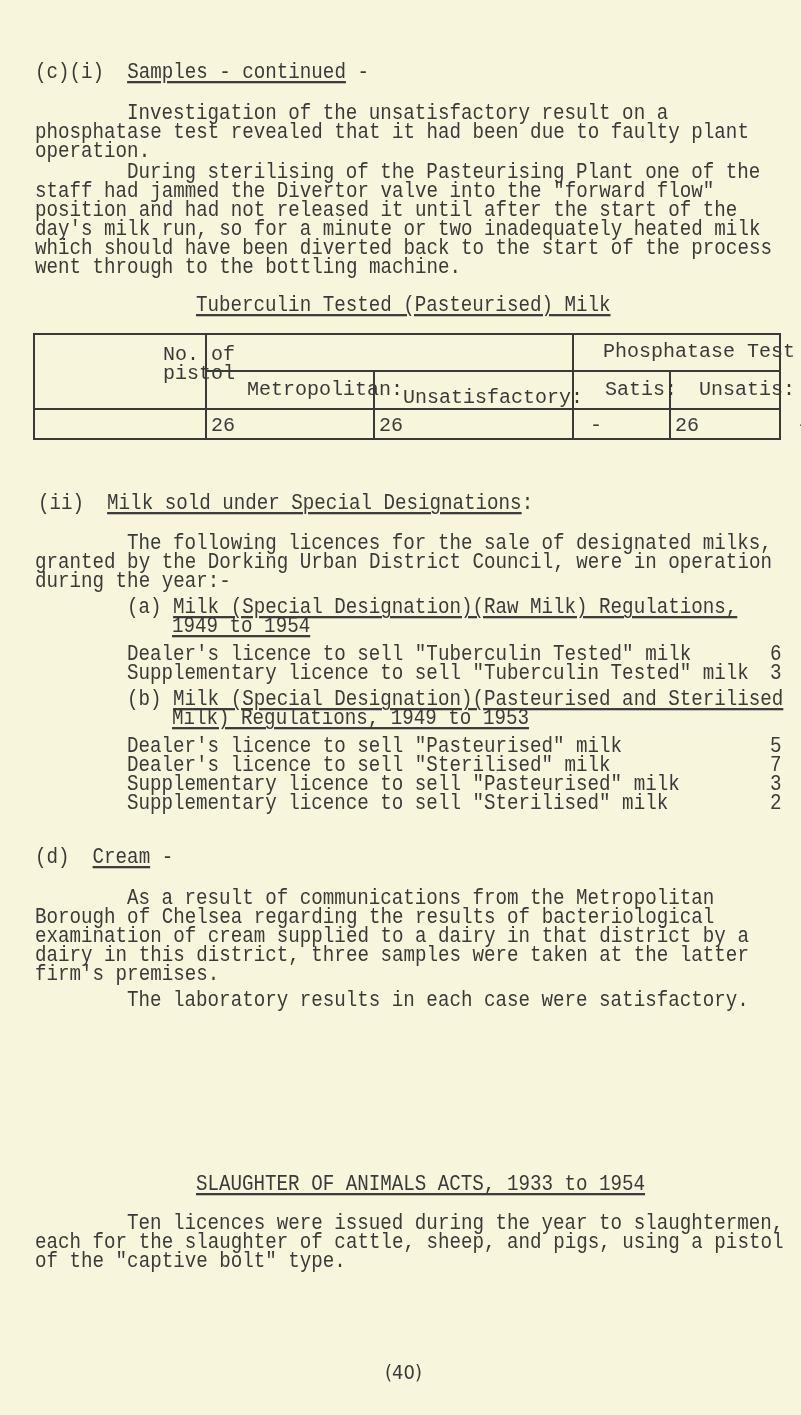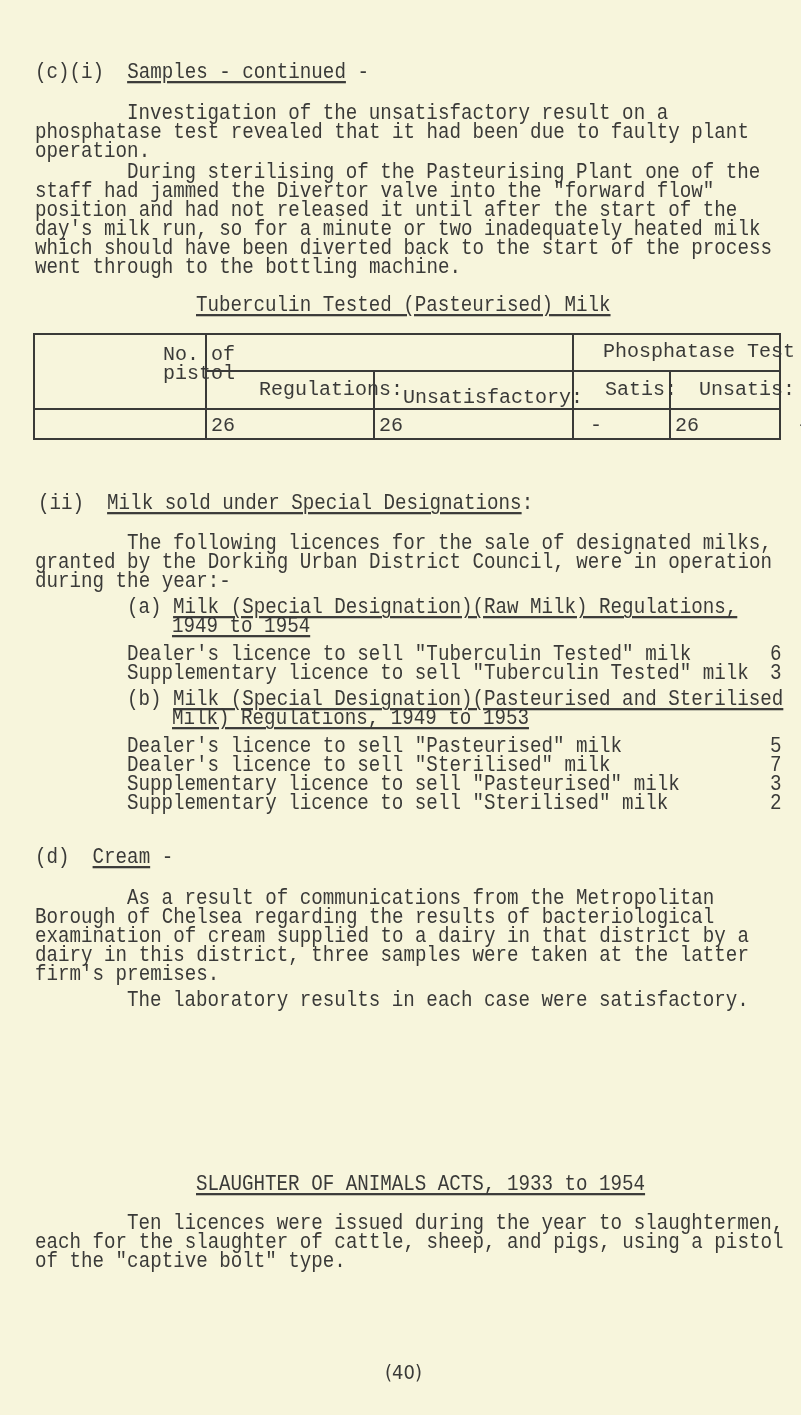--- a/index.html
+++ b/index.html
@@ -49,21 +49,21 @@
   <div class="vl" style="left:0; top:0; height:107px;"></div>
   <div class="vl" style="left:172px; top:0; height:107px;"></div>
   <div class="vl" style="left:340px; top:37px; height:70px;"></div>
   <div class="vl" style="left:539px; top:0; height:107px;"></div>
   <div class="vl" style="left:636px; top:37px; height:70px;"></div>
   <div class="vl" style="left:746px; top:0; height:107px;"></div>
 
   <div class="cell" style="left:0; width:172px; top:12px;">No. of</div>
   <div class="cell" style="left:0; width:172px; top:31px;">pistol</div>
   <div class="cell" style="left:539px; width:193px; top:9px;">Phosphatase Test</div>
-  <div class="cell" style="left:172px; width:168px; top:47px;">Regulations:</div>
+  <div class="cell" style="left:172px; width:168px; top:47px;">Metropolitan:</div>
   <div class="cell" style="left:340px; width:171px; top:55px;">Unsatisfactory:</div>
   <div class="cell" style="left:539px; width:75px; top:47px;">Satis:</div>
   <div class="cell" style="left:604px; width:128px; top:47px;">Unsatis:</div>
 
   <div class="cell" style="left:0; width:172px; top:83px;">26</div>
   <div class="cell" style="left:172px; width:168px; top:83px;">26</div>
   <div class="cell" style="left:340px; width:199px; top:83px;">-</div>
   <div class="cell" style="left:539px; width:97px; top:83px;">26</div>
   <div class="cell" style="left:636px; width:110px; top:83px;">-</div>
 </div>

